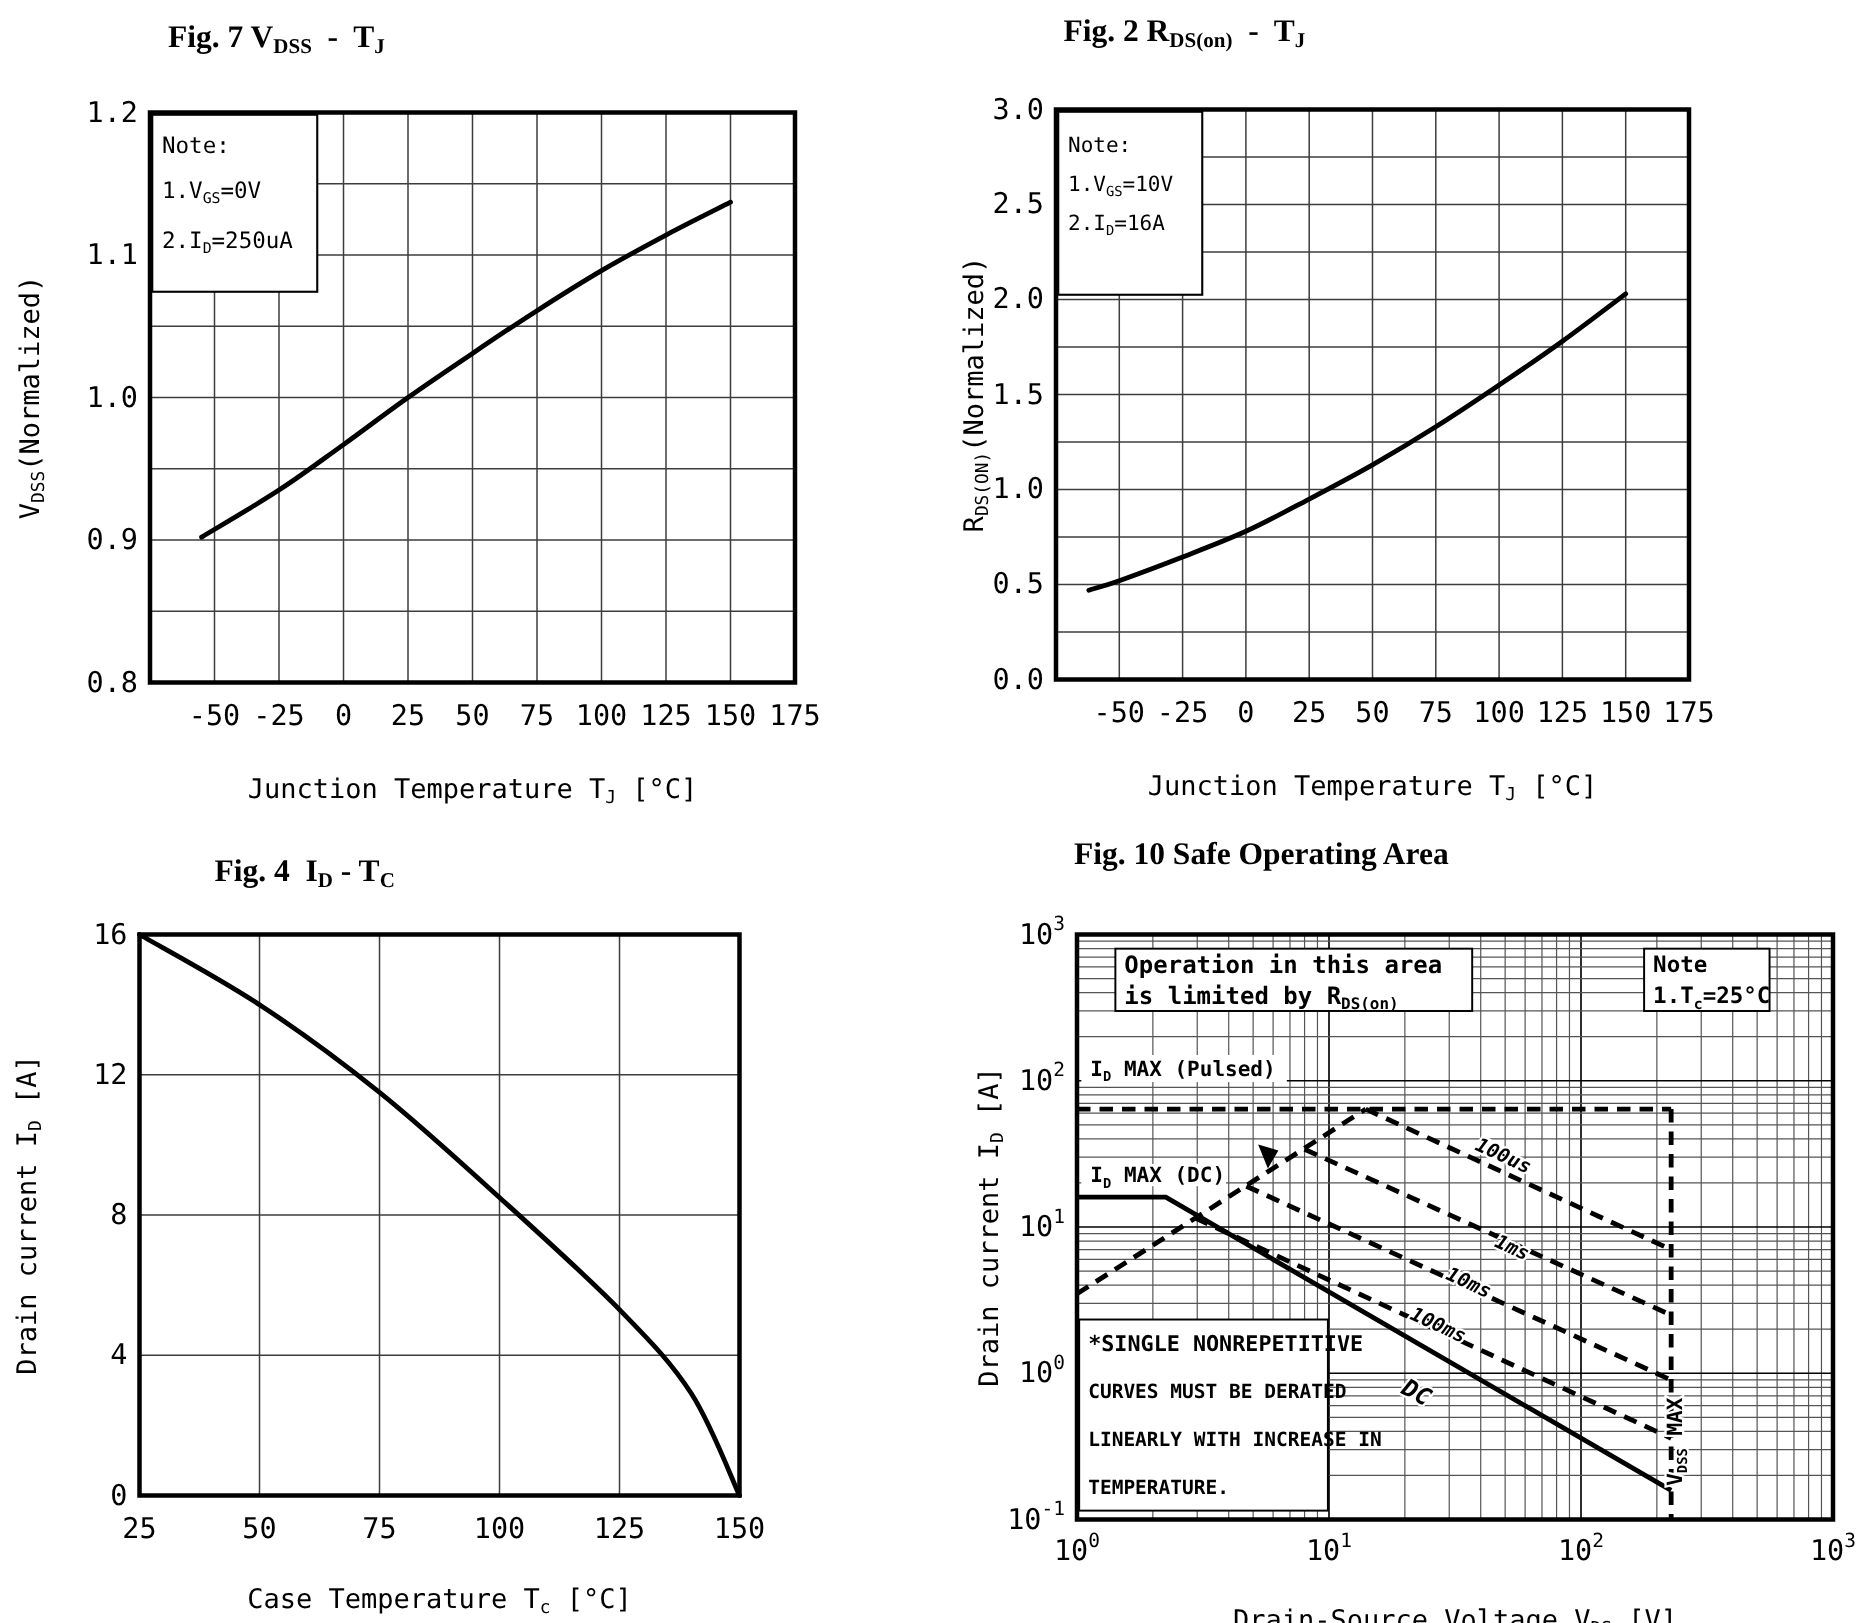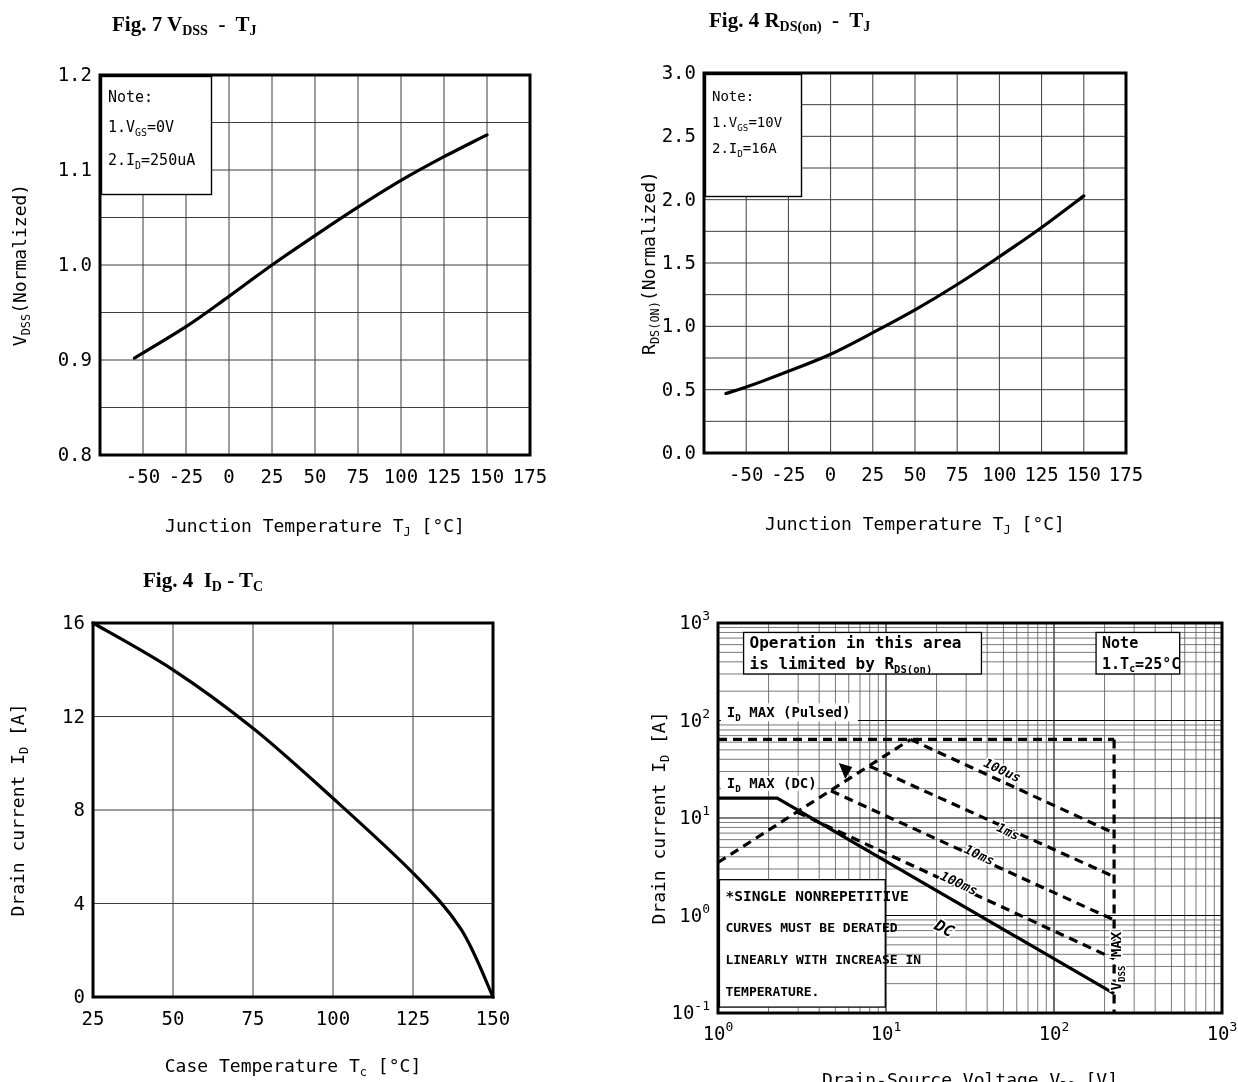--- a/index.html
+++ b/index.html
@@ -63,21 +63,21 @@
           <text x="92" y="366" font-size="19" text-anchor="end">0.9</text>
           <text x="92" y="271" font-size="19" text-anchor="end">1.0</text>
           <text x="92" y="175.9999999999999" font-size="19" text-anchor="end">1.1</text>
           <text x="92" y="81" font-size="19" text-anchor="end">1.2</text>
         </g>
         <text x="315" y="532" font-size="18" text-anchor="middle"><tspan>Junction Temperature T</tspan><tspan font-size="11.9" dy="3.5">J</tspan><tspan dy="-3.5"> [°C]</tspan></text>
         <text x="26" y="265" font-size="18" text-anchor="middle" transform="rotate(-90 26 265)"><tspan>V</tspan><tspan font-size="11.9" dy="3.5">DSS</tspan><tspan dy="-3.5">(Normalized)</tspan></text>
       </svg>
   </section>
   <section class="quad" id="fig8">
-    <h3 class="chart-title" style="left: 90px; top: 8px;"><span>Fig. 4 R</span><sub>DS(on)</sub><span>  -  T</span><sub>J</sub></h3>
+    <h3 class="chart-title" style="left: 90px; top: 8px;"><span>Fig. 2 R</span><sub>DS(on)</sub><span>  -  T</span><sub>J</sub></h3>
     <svg class="plot" width="619" height="541">
         <g>
           <line x1="85" y1="73" x2="85" y2="453" stroke="#3d3d3d" stroke-width="1"></line>
           <line x1="127.2" y1="73" x2="127.2" y2="453" stroke="#3d3d3d" stroke-width="1"></line>
           <line x1="169.4" y1="73" x2="169.4" y2="453" stroke="#3d3d3d" stroke-width="1"></line>
           <line x1="211.6" y1="73" x2="211.6" y2="453" stroke="#3d3d3d" stroke-width="1"></line>
           <line x1="253.8" y1="73" x2="253.8" y2="453" stroke="#3d3d3d" stroke-width="1"></line>
           <line x1="296" y1="73" x2="296" y2="453" stroke="#3d3d3d" stroke-width="1"></line>
           <line x1="338.2" y1="73" x2="338.2" y2="453" stroke="#3d3d3d" stroke-width="1"></line>
           <line x1="380.4" y1="73" x2="380.4" y2="453" stroke="#3d3d3d" stroke-width="1"></line>
@@ -158,20 +158,21 @@
           <text x="85" y="368.5" font-size="19" text-anchor="end">4</text>
           <text x="85" y="275" font-size="19" text-anchor="end">8</text>
           <text x="85" y="181.5" font-size="19" text-anchor="end">12</text>
           <text x="85" y="88" font-size="19" text-anchor="end">16</text>
         </g>
         <text x="293" y="531" font-size="18" text-anchor="middle"><tspan>Case Temperature T</tspan><tspan font-size="11.9" dy="3.5">c</tspan><tspan dy="-3.5"> [°C]</tspan></text>
         <text x="24" y="269" font-size="18" text-anchor="middle" transform="rotate(-90 24 269)"><tspan>Drain current I</tspan><tspan font-size="11.9" dy="3.5">D</tspan><tspan dy="-3.5"> [A]</tspan></text>
       </svg>
   </section>
   <section class="quad" id="fig10">
+    <h3 class="chart-title" style="left: 97px; top: 16px;"><span>Fig. 10 Safe Operating Area</span></h3>
     <svg class="plot" width="619" height="541">
         <g>
           <line x1="99" y1="82" x2="99" y2="472" stroke="#000000" stroke-width="1.1"></line>
           <line x1="149.57303927154885" y1="82" x2="149.57303927154885" y2="472" stroke="#555" stroke-width="0.8"></line>
           <line x1="179.1563707929033" y1="82" x2="179.1563707929033" y2="472" stroke="#555" stroke-width="0.8"></line>
           <line x1="200.14607854309767" y1="82" x2="200.14607854309767" y2="472" stroke="#555" stroke-width="0.8"></line>
           <line x1="216.42696072845118" y1="82" x2="216.42696072845118" y2="472" stroke="#555" stroke-width="0.8"></line>
           <line x1="229.72941006445214" y1="82" x2="229.72941006445214" y2="472" stroke="#555" stroke-width="0.8"></line>
           <line x1="240.97647072239513" y1="82" x2="240.97647072239513" y2="472" stroke="#555" stroke-width="0.8"></line>
           <line x1="250.71911781464652" y1="82" x2="250.71911781464652" y2="472" stroke="#555" stroke-width="0.8"></line>

